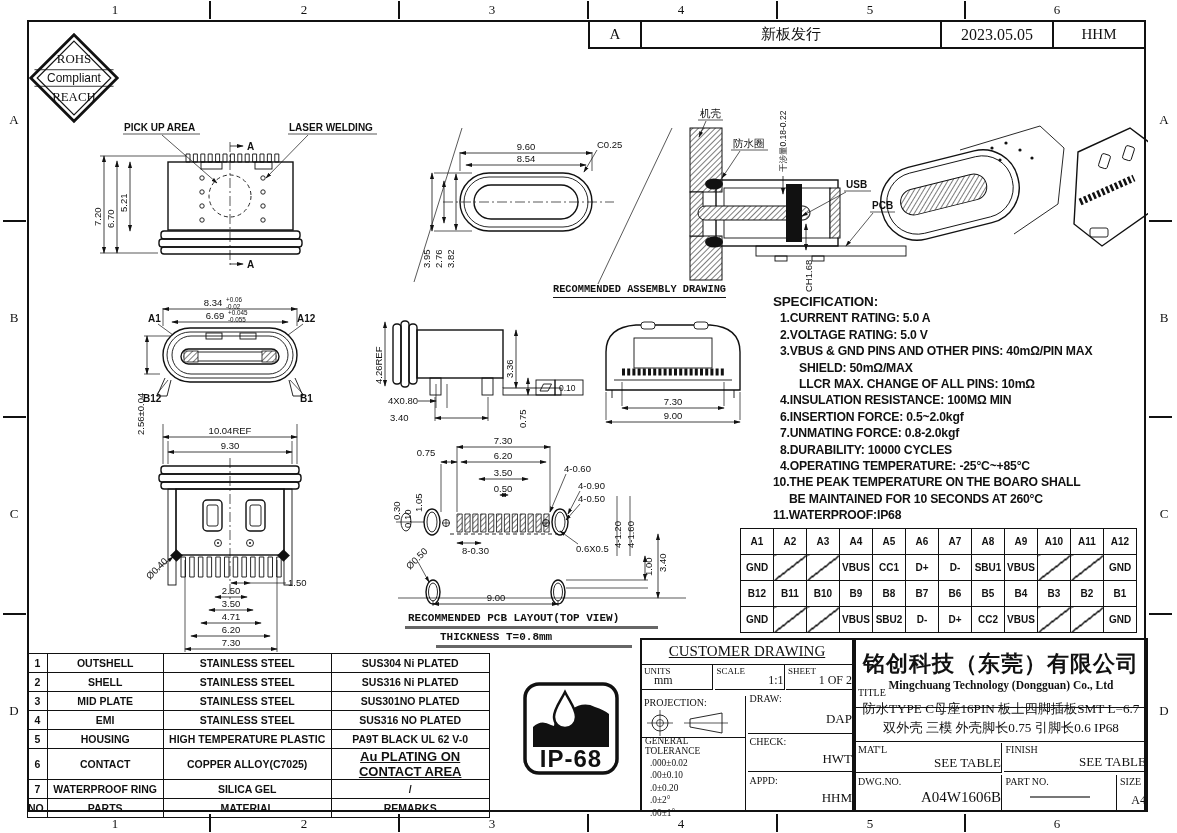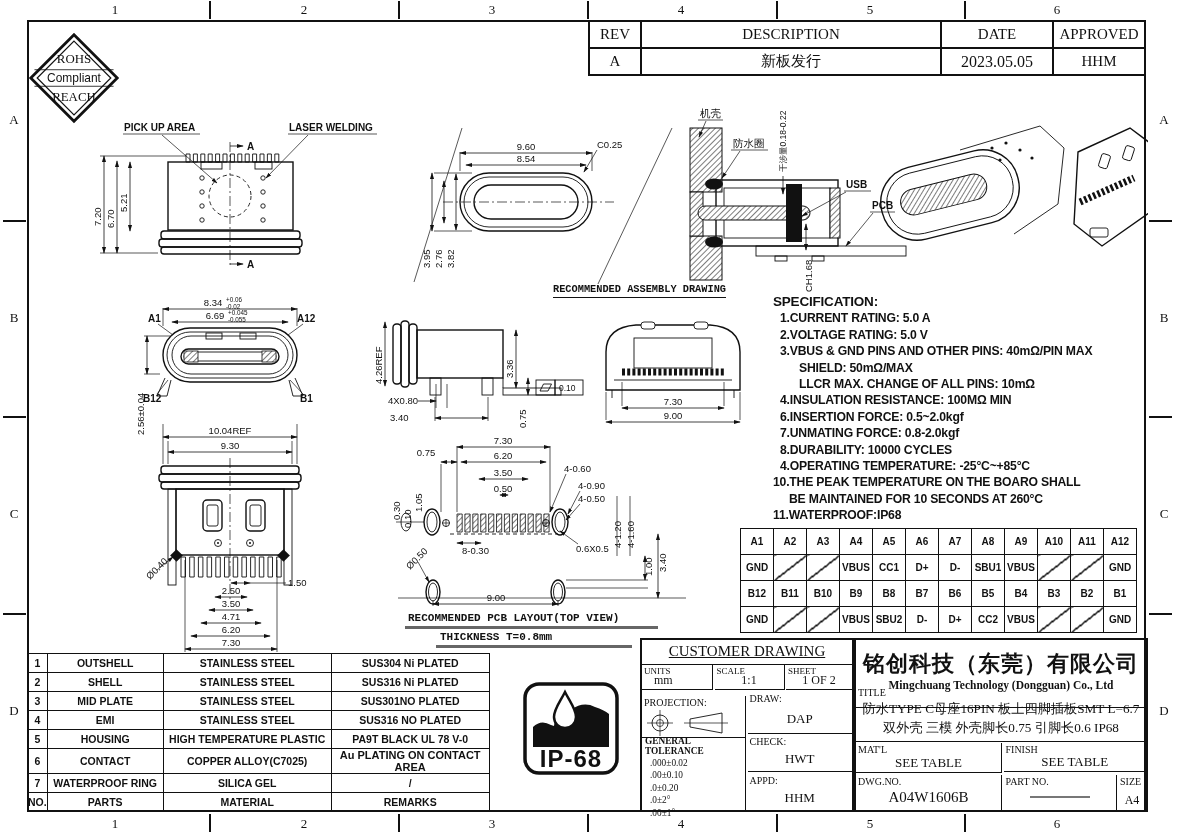--- a/index.html
+++ b/index.html
@@ -12,39 +12,39 @@
   table{border-collapse:collapse;}
   td{padding:0;}
 
   .revtable{position:absolute;left:588px;top:20px;table-layout:fixed;font-family:"Liberation Serif",serif;}
   .revtable td{border:2px solid #111;text-align:center;height:25px;font-size:15px;}
   .revtable .cn{font-size:15px;}
   .revtable .dt{font-size:16px;}
 
   .mattable{position:absolute;left:27px;top:653px;table-layout:fixed;font-size:10.5px;font-weight:bold;}
   .mattable td{border:1.5px solid #111;text-align:center;height:18px;}
-  .mattable .sm{font-size:11px;}
+  .mattable .sm{font-size:13px;text-decoration:underline;}
 
   .pintable{position:absolute;left:740px;top:528px;table-layout:fixed;font-size:10px;font-weight:bold;}
   .pintable td{border:1.5px solid #111;text-align:center;height:25px;width:32px;}
   .pintable td.diag{background:linear-gradient(to bottom right,transparent calc(50% - 0.8px),#111 calc(50% - 0.8px),#111 calc(50% + 0.8px),transparent calc(50% + 0.8px));}
 
   .spec{position:absolute;left:773px;top:294px;width:382px;font-weight:bold;font-size:12.2px;line-height:16.4px;letter-spacing:-0.2px;}
   .spec .t{font-size:13.5px;}
   .spec .c7{padding-left:7px;}
   .spec .c16{padding-left:16px;}
   .spec .c24{padding-left:26px;}
 
   .cap{position:absolute;font-weight:bold;font-size:10.3px;white-space:nowrap;font-family:Liberation Mono, monospace;}
   .bar{position:absolute;background:#666;height:2.5px;}
 
   .cust{position:absolute;left:640px;top:638px;width:214px;height:174px;border:2px solid #111;box-sizing:border-box;font-family:"Liberation Serif",serif;}
   .cust .cell{position:absolute;box-sizing:border-box;}
   .clab{position:absolute;left:2px;top:1px;font-size:9px;}
-  .cval{position:absolute;left:0;right:0;bottom:1px;text-align:center;font-size:12px;}
+  .cval{position:absolute;left:0;right:0;bottom:1px;text-align:right;font-size:12px;}
   .tolrow{display:flex;justify-content:flex-start;padding:0 6px 0 8px;font-size:9.3px;line-height:12.4px;}
 
   .comp{position:absolute;left:854px;top:638px;width:294px;height:174px;border:2px solid #111;box-sizing:border-box;font-family:"Liberation Serif",serif;}
   .comp .cell{position:absolute;box-sizing:border-box;}
   .cnname{font-size:22px;font-weight:bold;text-align:center;letter-spacing:1px;}
   .enname{font-size:11.5px;font-weight:bold;text-align:center;}
   .titleln{font-size:13.2px;text-align:center;line-height:19px;}
 
   svg text{font-family:"Liberation Sans",sans-serif;font-size:9.5px;fill:#111;}
   svg text.big{font-size:10px;font-weight:bold;}
@@ -101,26 +101,20 @@
   <div class="zoneL" style="left:1156px;top:703px">D</div>
 
   <table class="revtable">
     <colgroup>
         <col style="width:52px">
         <col style="width:300px">
         <col style="width:112px">
         <col style="width:92px">
       </colgroup>
     <tbody>
-        <tr>
-      <td>REV</td>
-      <td>DESCRIPTION</td>
-      <td>DATE</td>
-      <td>APPROVED</td>
-    </tr>
     <tr>
       <td>A</td>
       <td class="cn">新板发行</td>
       <td class="dt">2023.05.05</td>
       <td>HHM</td>
     </tr>
   </tbody>
     </table>
 
   <svg style="position:absolute;left:28px;top:32px" width="92" height="92" viewBox="0 0 100 100">
@@ -566,21 +560,21 @@
     <tr>
           <td>4</td>
           <td>EMI</td>
           <td>STAINLESS STEEL</td>
           <td>SUS316 NO PLATED</td>
         </tr>
     <tr>
           <td>5</td>
           <td>HOUSING</td>
           <td>HIGH TEMPERATURE PLASTIC</td>
-          <td>PA9T BLACK UL 78 V-0</td>
+          <td>PA9T BLACK UL 62 V-0</td>
         </tr>
     <tr>
           <td>6</td>
           <td>CONTACT</td>
           <td>COPPER ALLOY(C7025)</td>
           <td class="sm">Au PLATING ON CONTACT AREA</td>
         </tr>
     <tr>
           <td>7</td>
           <td>WATERPROOF RING</td>
@@ -626,21 +620,21 @@
         <line x1="16" y1="0" x2="16" y2="26" class="el"></line>
         <path d="M46,9 L78,3 L78,23 L46,17 Z" class="tl"></path>
         <line x1="40" y1="13" x2="84" y2="13" class="el"></line>
       </svg>
     </div>
     <div class="cell" style="left:105.5px;top:51.5px;width:104.5px;height:42px;border-bottom:1.5px solid #111">
       <span class="clab" style="font-size:10px">DRAW:</span>
       <span class="cval" style="font-size:13px;bottom:6px">DAP</span>
     </div>
     <div class="cell" style="left:0;top:95px;width:104px;height:75px;border-right:1.5px solid #111">
-      <div style="font-size:9.3px;padding:1px 0 1px 3px;font-weight:bold">GENERAL TOLERANCE</div>
+      <div style="font-size:9.3px;padding:1px 0 1px 3px;font-weight:normal">GENERAL TOLERANCE</div>
       <div class="tolrow">
           <span>.000</span>
           <span>±0.02</span>
         </div>
       <div class="tolrow">
           <span>.00</span>
           <span>±0.10</span>
         </div>
       <div class="tolrow">
           <span>.0</span>

